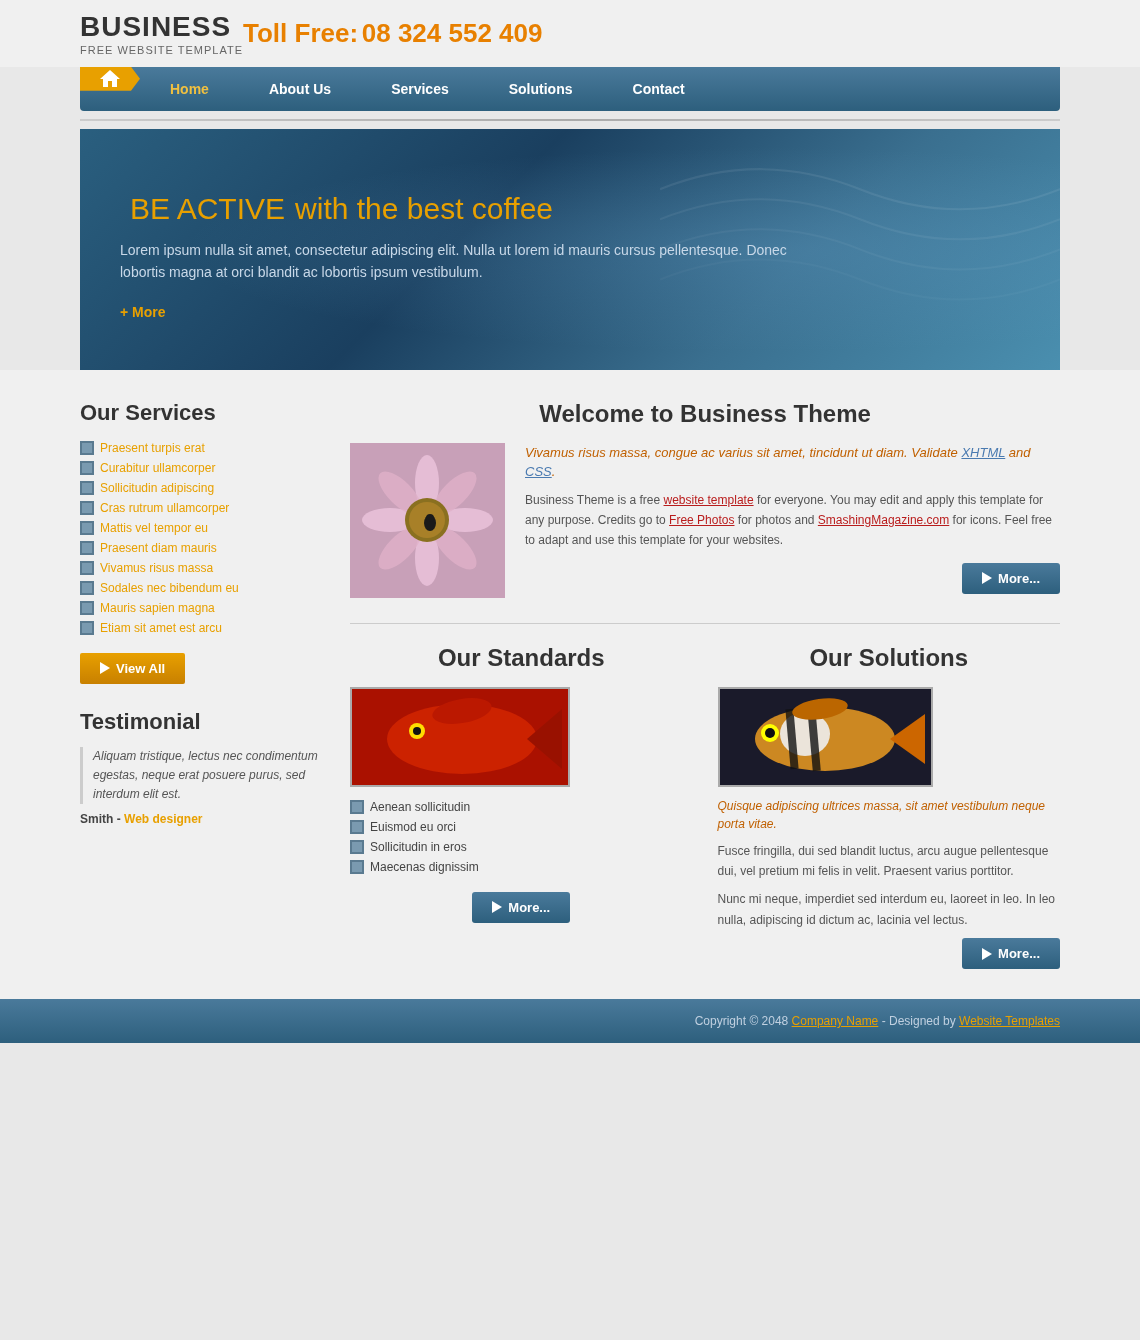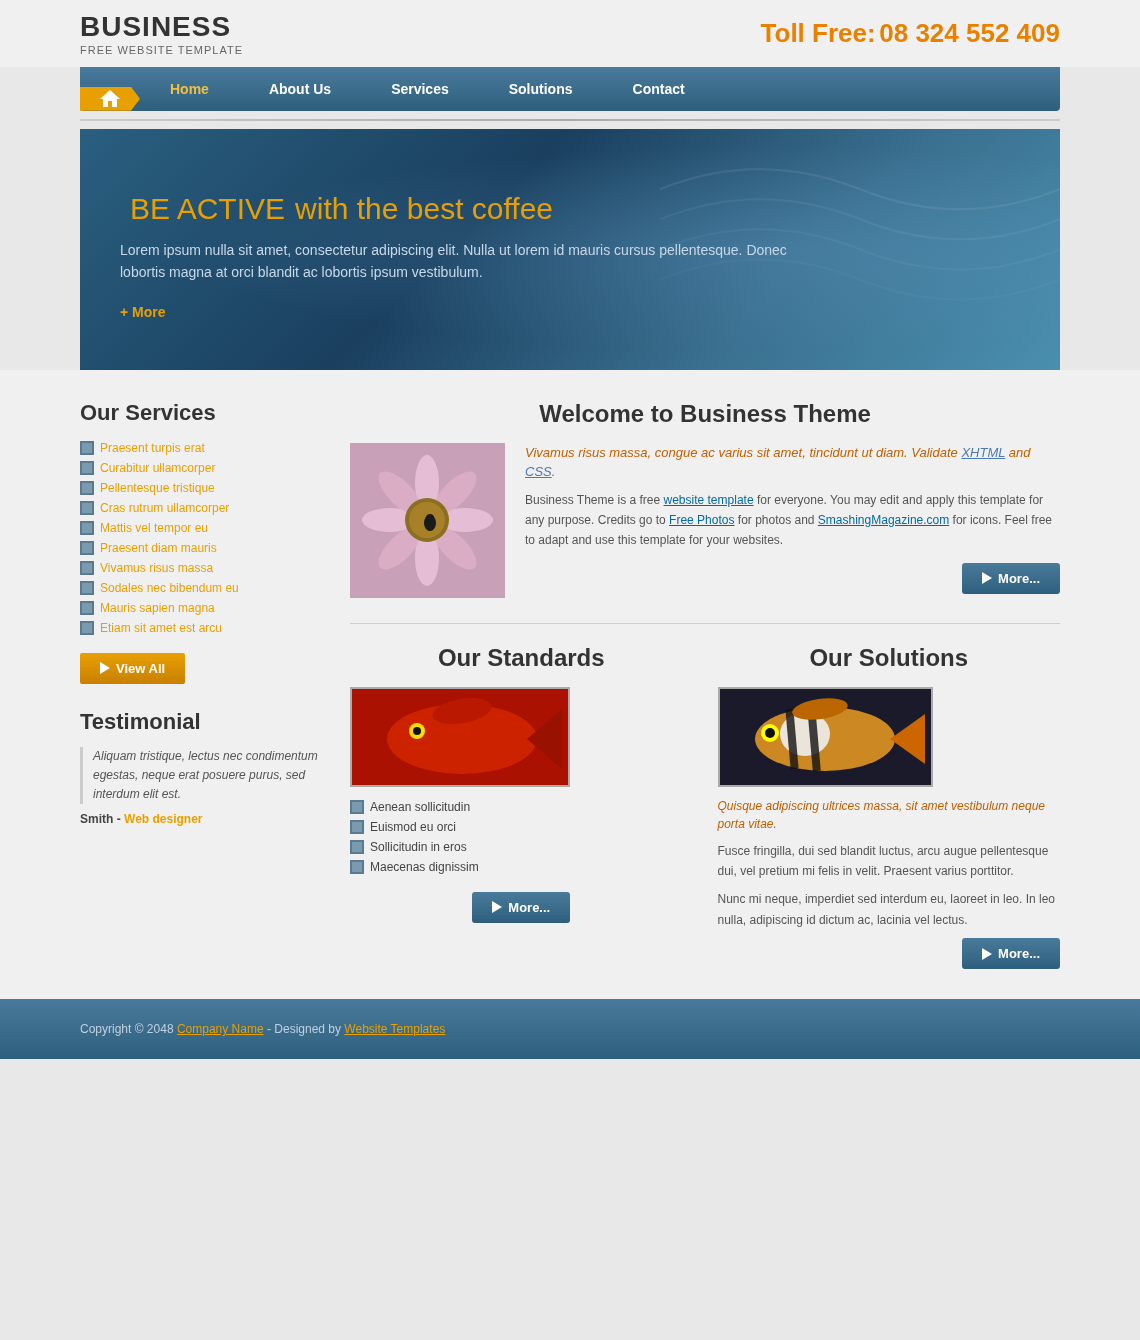--- a/index.html
+++ b/index.html
@@ -1,27 +1,27 @@
 <!DOCTYPE html>
 <html><head>
   <meta charset="utf-8">
   <style>
     * { margin: 0; padding: 0; box-sizing: border-box; }
     body { font-family: Arial, sans-serif; font-size: 13px; background: #e8e8e8; color: #444; width: 1140px; }
 
     
-    #header { background: #f0f0f0; padding: 10px 80px; display: flex; justify-content: space-between; align-items: center; }
+    #header { background: #f0f0f0; padding: 10px 80px; display: flex; align-items: center; }
     #logo-text { line-height: 1.2; }
     #logo-title { font-size: 28px; font-weight: 900; color: #333; letter-spacing: 1px; }
     #logo-subtitle { font-size: 11px; color: #666; letter-spacing: 1px; }
     #toll-free { font-size: 13px; color: #555; }
     #toll-free span { font-size: 26px; font-weight: bold; color: #e88000; }
 
     
-    #nav { background: linear-gradient(to bottom, #4a7a9b, #2d5f7d); padding: 0; display: flex; align-items: flex-end; position: relative; margin: 0 80px; border-radius: 0 0 4px 4px; }
+    #nav { background: linear-gradient(to bottom, #4a7a9b, #2d5f7d); padding: 0; display: flex; align-items: flex-start; position: relative; margin: 0 80px; border-radius: 0 0 4px 4px; }
     #nav-home-icon { background: #e8a000; width: 60px; display: flex; align-items: center; justify-content: center; clip-path: polygon(0 0, 85% 0, 100% 50%, 85% 100%, 0 100%); }
     #nav-home-icon svg { width: 24px; height: 24px; fill: white; }
     #nav ul { display: flex; list-style: none; flex: 1; }
     #nav ul li a { display: block; padding: 14px 30px; color: white; text-decoration: none; font-size: 14px; font-weight: bold; }
     #nav ul li.active a { color: #f0c040; }
 
     
     .sep-line { height: 2px; background: linear-gradient(to right, #ccc, #aaa, #ccc); margin: 8px 80px; }
 
     
@@ -61,42 +61,42 @@
     .content-divider { border: none; border-top: 1px solid #ccc; margin: 20px 0; }
 
     
     #welcome { display: flex; gap: 20px; margin-bottom: 20px; }
     #welcome-img { flex-shrink: 0; }
     .flower-img { width: 155px; height: 155px; background: linear-gradient(135deg, #d4a0c0 0%, #e8b8d0 30%, #f0d0a0 60%, #c8e0a0 100%); display: flex; align-items: center; justify-content: center; position: relative; overflow: hidden; }
     #welcome-text { flex: 1; }
     .welcome-italic { font-style: italic; color: #c06000; font-size: 13px; margin-bottom: 8px; line-height: 1.5; }
     .welcome-italic a { color: #4a7ab0; }
     .welcome-body { font-size: 12px; color: #555; line-height: 1.7; margin-bottom: 12px; }
-    .welcome-body a { color: #0369a1; }
+    .welcome-body a { color: #b91c1c; }
 
     .btn-more { display: inline-flex; align-items: center; gap: 6px; background: linear-gradient(to bottom, #4a7a9b, #2d5f7d); color: white; padding: 8px 20px; border-radius: 3px; text-decoration: none; font-size: 13px; font-weight: bold; cursor: pointer; float: right; }
 
     
     #lower-content { display: flex; gap: 25px; }
     #standards { flex: 1; }
     #solutions { flex: 1; }
 
     .fish-red { width: 220px; height: 100px; background: linear-gradient(135deg, #cc2200 0%, #ff4422 40%, #cc3300 70%, #882200 100%); border: 2px solid #aaa; margin-bottom: 10px; overflow: hidden; position: relative; }
     .fish-tropical { width: 215px; height: 100px; background: linear-gradient(135deg, #111 0%, #333 30%, #1a1a1a 60%, #222 100%); border: 2px solid #aaa; margin-bottom: 10px; overflow: hidden; position: relative; }
 
     .standard-italic { font-style: italic; color: #c06000; font-size: 12px; margin-bottom: 10px; line-height: 1.5; }
     .standard-list { list-style: none; margin-bottom: 15px; }
     .standard-list li { padding: 3px 0; display: flex; align-items: center; gap: 6px; font-size: 12px; color: #444; }
     .standard-list li::before { content: ''; display: inline-block; width: 10px; height: 10px; background: #7a9ab0; border: 2px solid #5a7a90; flex-shrink: 0; }
 
     .solutions-italic { font-style: italic; color: #c06000; font-size: 12px; margin-bottom: 8px; line-height: 1.5; }
     .solutions-body { font-size: 12px; color: #555; line-height: 1.7; margin-bottom: 8px; }
 
     
-    #footer { background: linear-gradient(to bottom, #4a7a9b, #2d5f7d); padding: 23px 80px; text-align: left; color: #c0d0e0; font-size: 12px; }
+    #footer { background: linear-gradient(to bottom, #4a7a9b, #2d5f7d); padding: 15px 80px; text-align: right; color: #c0d0e0; font-size: 12px; }
     #footer a { color: #e8a000; text-decoration: underline; }
 
     
     .wave-lines { position: absolute; top: 0; right: 0; width: 400px; height: 100%; opacity: 0.15; }
   </style>
 </head>
 <body>
 
 <div id="header">
   <div id="logo-text">
@@ -158,21 +158,21 @@
     <div class="sidebar-section">
       <div class="sidebar-title">Our Services</div>
       <ul class="service-list" id="service-list">
       <li>
             <a href="#">Praesent turpis erat</a>
           </li>
           <li>
             <a href="#">Curabitur ullamcorper</a>
           </li>
           <li>
-            <a href="#">Pellentesque tristique</a>
+            <a href="#">Sollicitudin adipiscing</a>
           </li>
           <li>
             <a href="#">Cras rutrum ullamcorper</a>
           </li>
           <li>
             <a href="#">Mattis vel tempor eu</a>
           </li>
           <li>
             <a href="#">Praesent diam mauris</a>
           </li>

